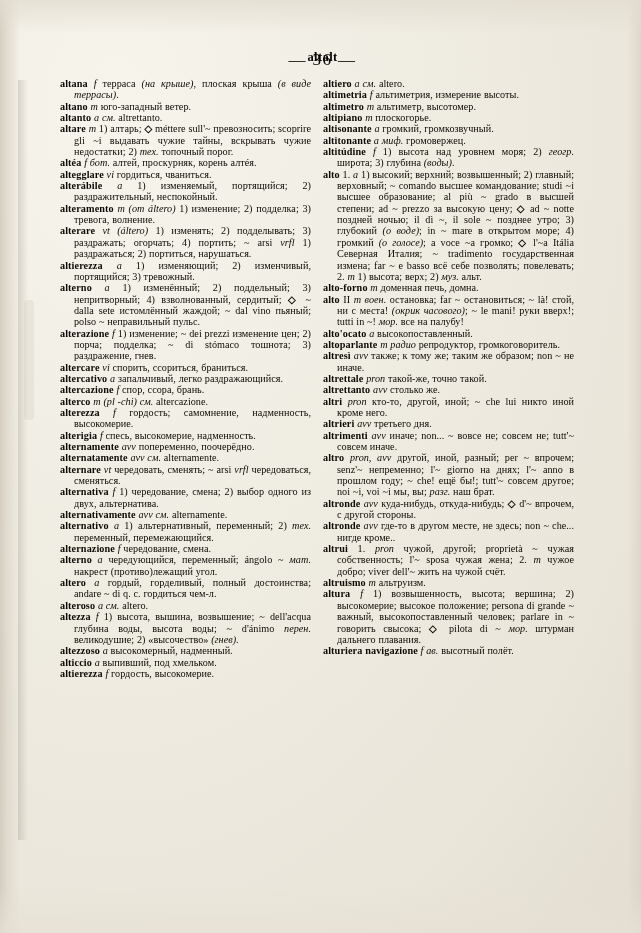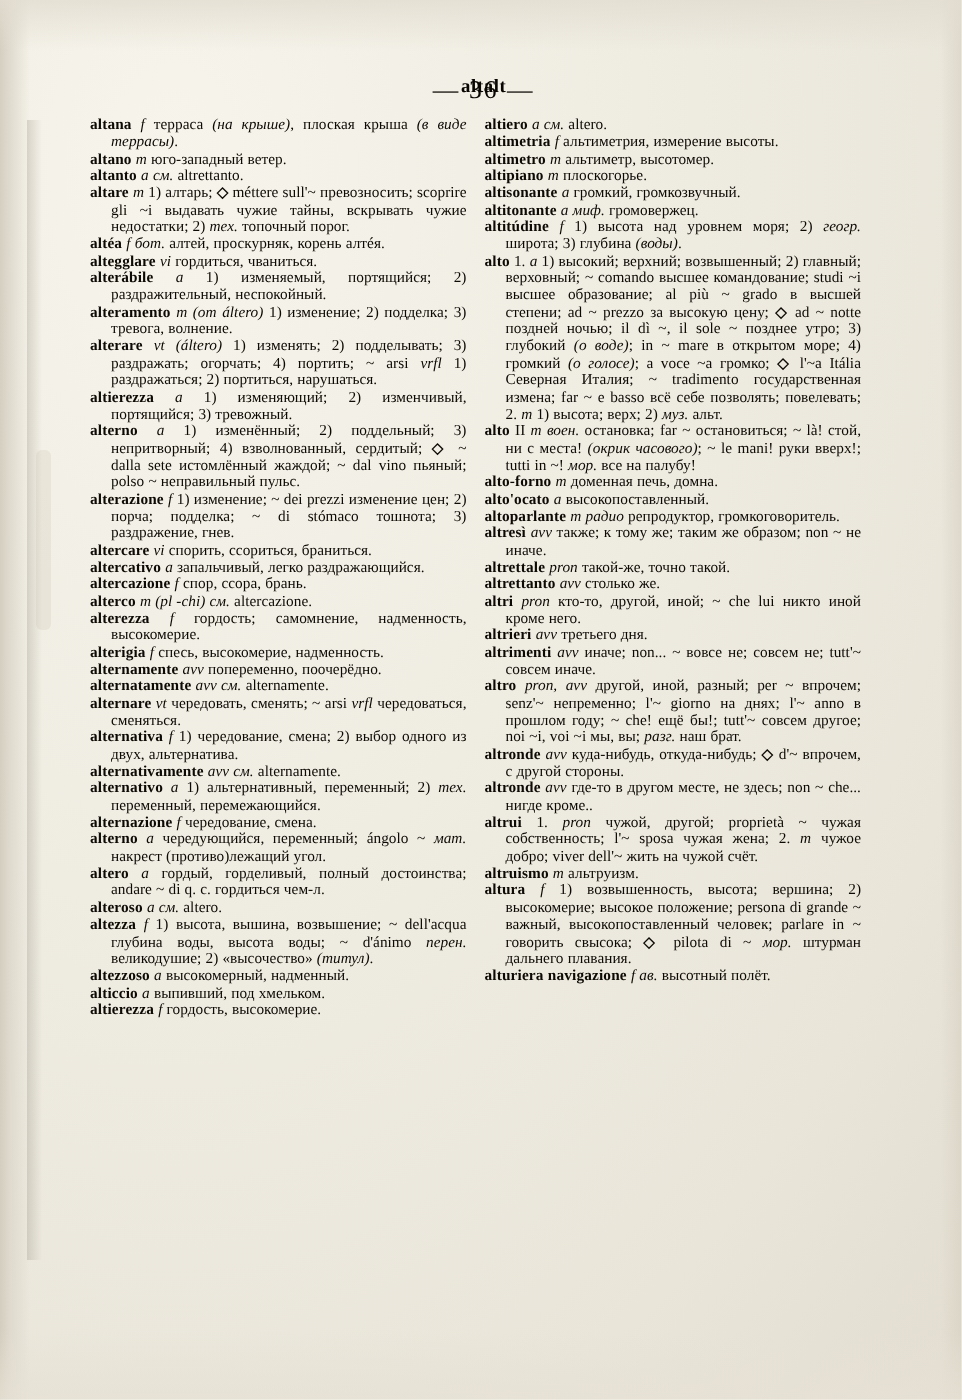--- a/index.html
+++ b/index.html
@@ -134,36 +134,36 @@
         <p class="entry"><b class="hw">alternamente</b> <i class="gr">avv</i> попеременно, поочерёдно.</p>
         <p class="entry"><b class="hw">alternatamente</b> <i class="gr">avv см.</i> alternamente.</p>
         <p class="entry"><b class="hw">alternare</b> <i class="gr">vt</i> чередовать, сменять; ~ arsi <i class="gr">vrfl</i> чередоваться, сменяться.</p>
         <p class="entry"><b class="hw">alternativa</b> <i class="gr">f</i> 1) чередование, смена; 2) выбор одного из двух, альтернатива.</p>
         <p class="entry"><b class="hw">alternativamente</b> <i class="gr">avv см.</i> alternamente.</p>
         <p class="entry"><b class="hw">alternativo</b> <i class="gr">a</i> 1) альтернативный, переменный; 2) <i class="gr">тех.</i> переменный, перемежающийся.</p>
         <p class="entry"><b class="hw">alternazione</b> <i class="gr">f</i> чередование, смена.</p>
         <p class="entry"><b class="hw">alterno</b> <i class="gr">a</i> чередующийся, переменный; ángolo ~ <i class="gr">мат.</i> накрест (противо)лежащий угол.</p>
         <p class="entry"><b class="hw">altero</b> <i class="gr">a</i> гордый, горделивый, полный достоинства; andare ~ di q. c. гордиться чем-л.</p>
         <p class="entry"><b class="hw">alteroso</b> <i class="gr">a см.</i> altero.</p>
-        <p class="entry"><b class="hw">altezza</b> <i class="gr">f</i> 1) высота, вышина, возвышение; ~ dell'acqua глубина воды, высота воды; ~ d'ánimo <i class="gr">перен.</i> великодушие; 2) «высочество» <i class="gr">(титул)</i>.</p>
+        <p class="entry"><b class="hw">altezza</b> <i class="gr">f</i> 1) высота, вышина, возвышение; ~ dell'acqua глубина воды, высота воды; ~ d'ánimo <i class="gr">перен.</i> великодушие; 2) «высочество» <i class="gr">(гнев)</i>.</p>
         <p class="entry"><b class="hw">altezzoso</b> <i class="gr">a</i> высокомерный, надменный.</p>
         <p class="entry"><b class="hw">alticcio</b> <i class="gr">a</i> выпивший, под хмельком.</p>
         <p class="entry"><b class="hw">altierezza</b> <i class="gr">f</i> гордость, высокомерие.</p>
       </div>
     <div class="col" id="col-right">
         <p class="entry"><b class="hw">altiero</b> <i class="gr">a см.</i> altero.</p>
         <p class="entry"><b class="hw">altimetria</b> <i class="gr">f</i> альтиметрия, измерение высоты.</p>
         <p class="entry"><b class="hw">altimetro</b> <i class="gr">m</i> альтиметр, высотомер.</p>
         <p class="entry"><b class="hw">altipiano</b> <i class="gr">m</i> плоскогорье.</p>
         <p class="entry"><b class="hw">altisonante</b> <i class="gr">a</i> громкий, громкозвучный.</p>
         <p class="entry"><b class="hw">altitonante</b> <i class="gr">a миф.</i> громовержец.</p>
         <p class="entry"><b class="hw">altitúdine</b> <i class="gr">f</i> 1) высота над уровнем моря; 2) <i class="gr">геогр.</i> широта; 3) глубина <i class="gr">(воды)</i>.</p>
         <p class="entry"><b class="hw">alto</b> 1. <i class="gr">a</i> 1) высокий; верхний; возвышенный; 2) главный; верховный; ~ comando высшее командование; studi ~i высшее образование; al più ~ grado в высшей степени; ad ~ prezzo за высокую цену; <span class="dia">◇</span> ad ~ notte поздней ночью; il dì ~, il sole ~ позднее утро; 3) глубокий <i class="gr">(о воде)</i>; in ~ mare в открытом море; 4) громкий <i class="gr">(о голосе)</i>; a voce ~a громко; <span class="dia">◇</span> l'~a Itália Северная Италия; ~ tradimento государственная измена; far ~ e basso всё себе позволять; повелевать; 2. <i class="gr">m</i> 1) высота; верх; 2) <i class="gr">муз.</i> альт.</p>
+        <p class="entry"><b class="hw">alto-forno</b> <i class="gr">m</i> доменная печь, домна.</p>
         <p class="entry"><b class="hw">alto</b> II <i class="gr">m воен.</i> остановка; far ~ остановиться; ~ là! стой, ни с места! <i class="gr">(окрик часового)</i>; ~ le mani! руки вверх!; tutti in ~! <i class="gr">мор.</i> все на палубу!</p>
-        <p class="entry"><b class="hw">alto-forno</b> <i class="gr">m</i> доменная печь, домна.</p>
         <p class="entry"><b class="hw">alto'ocato</b> <i class="gr">a</i> высокопоставленный.</p>
         <p class="entry"><b class="hw">altoparlante</b> <i class="gr">m радио</i> репродуктор, громкоговоритель.</p>
         <p class="entry"><b class="hw">altresì</b> <i class="gr">avv</i> также; к тому же; таким же образом; non ~ не иначе.</p>
         <p class="entry"><b class="hw">altrettale</b> <i class="gr">pron</i> такой-же, точно такой.</p>
         <p class="entry"><b class="hw">altrettanto</b> <i class="gr">avv</i> столько же.</p>
         <p class="entry"><b class="hw">altri</b> <i class="gr">pron</i> кто-то, другой, иной; ~ che lui никто иной кроме него.</p>
         <p class="entry"><b class="hw">altrieri</b> <i class="gr">avv</i> третьего дня.</p>
         <p class="entry"><b class="hw">altrimenti</b> <i class="gr">avv</i> иначе; non... ~ вовсе не; совсем не; tutt'~ совсем иначе.</p>
         <p class="entry"><b class="hw">altro</b> <i class="gr">pron, avv</i> другой, иной, разный; per ~ впрочем; senz'~ непременно; l'~ giorno на днях; l'~ anno в прошлом году; ~ che! ещё бы!; tutt'~ совсем другое; noi ~i, voi ~i мы, вы; <i class="gr">разг.</i> наш брат.</p>
         <p class="entry"><b class="hw">altronde</b> <i class="gr">avv</i> куда-нибудь, откуда-нибудь; <span class="dia">◇</span> d'~ впрочем, с другой стороны.</p>

